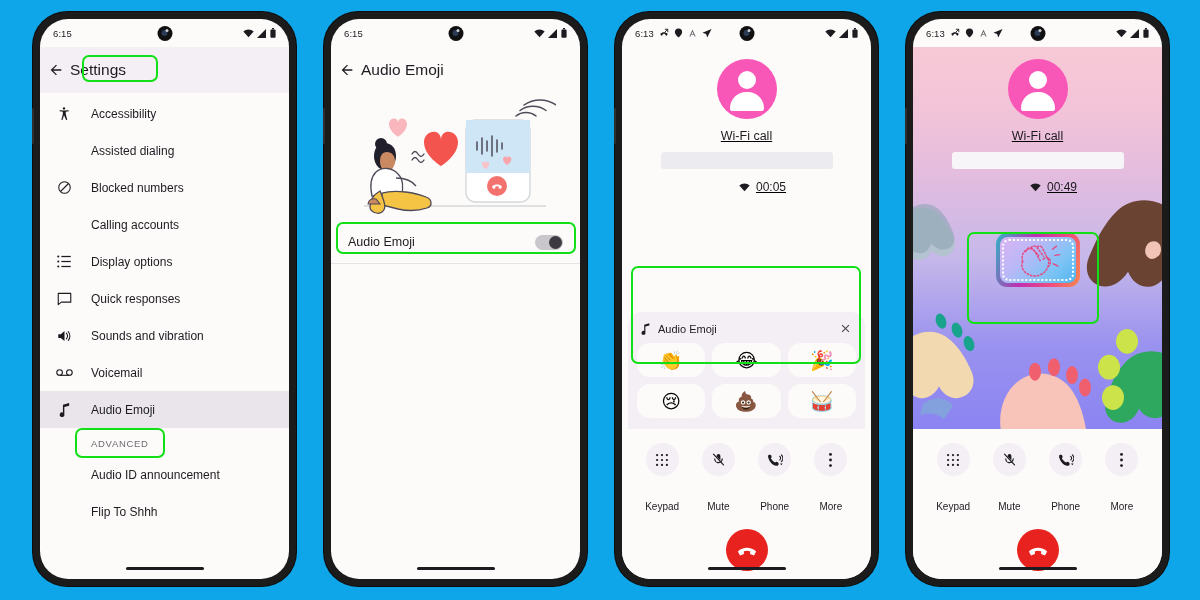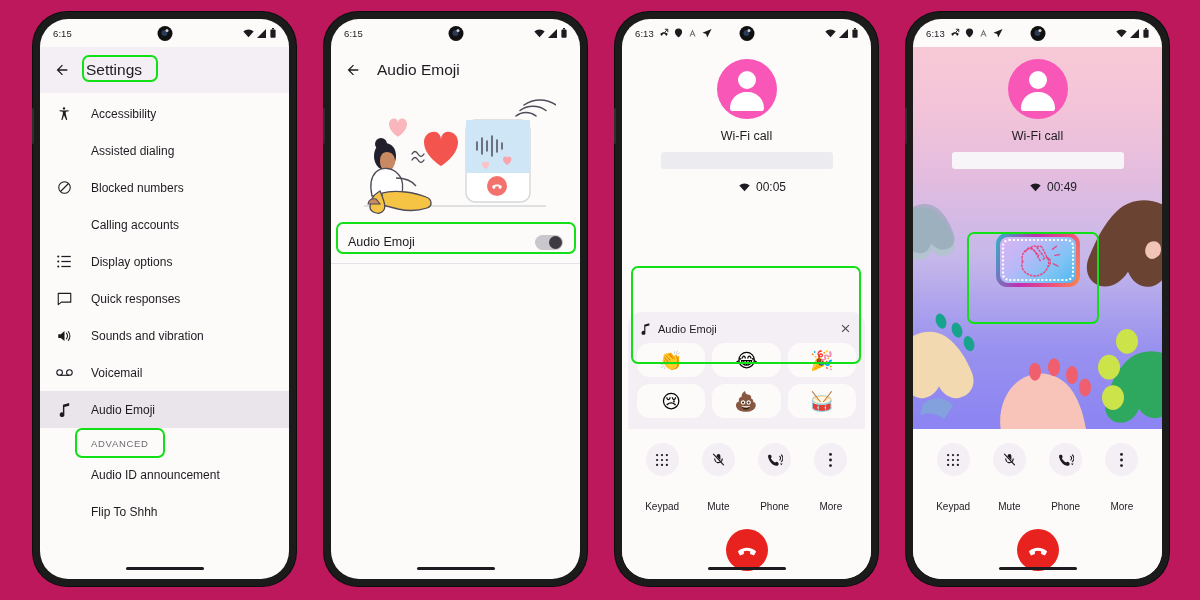--- a/index.html
+++ b/index.html
@@ -5,21 +5,21 @@
   * { box-sizing: border-box; margin: 0; padding: 0; }
   html, body {
     width: 1200px; height: 600px;
     background: #faeedd;
     font-family: "Liberation Sans", sans-serif;
     overflow: hidden;
   }
   .stage {
     position: relative;
     width: 1200px; height: 600px;
-    background: #be185d;
+    background: #0ea5e9;
   }
 
   
   .phone {
     position: absolute;
     top: 12px;
     width: 263px; height: 574px;
     background: #1b1b1b;
     border-radius: 34px;
     padding: 7px;
@@ -69,22 +69,22 @@
   .punchhole::after{
     content:""; position:absolute; left:8.5px; top:3px;
     width:3px;height:3px;border-radius:50%;
     background:#e9eef5; opacity:.85;
   }
 
   
   .appbar {
     height: 46px;
     display: flex; align-items: center;
-    gap: 16px;
-    padding: 0 14px;
+    gap: 6px;
+    padding: 0 8px;
     background: #f3eff4;
   }
   .appbar.plain { background: #fdfbfa; }
   .back-arrow { width: 16px; height: 16px; flex: 0 0 auto; }
   .appbar-title { font-size: 15.5px; color: #1d1b20; }
 
   .list { background: #fdfbfa; padding-top: 2px; }
   .section-label {
     font-size: 9.5px; color: #6d6a70;
     letter-spacing: .7px;
@@ -128,20 +128,21 @@
   .divider { height:1px; background:#e6e2e7; margin: 0 0 0 0; }
   .desc-row { display:flex; gap: 13px; padding: 13px 17px 0 17px; }
   .desc-ico { flex:0 0 16px; padding-top:1px; }
   .desc-text { font-size: 10.3px; line-height: 1.45; color:#49454e; }
 
   
   .call-top {
     position:relative;
     padding-top: 12px;
     text-align:center;
+    text-decoration:underline;
   }
   .avatar {
     width: 60px; height: 60px; border-radius:50%;
     background: #f957b8;
     margin: 0 auto;
     position: relative;
   }
   .avatar .head {
     position:absolute; left:50%; top:12px; transform:translateX(-50%);
     width:18px;height:18px;border-radius:50%;background:#fff;

